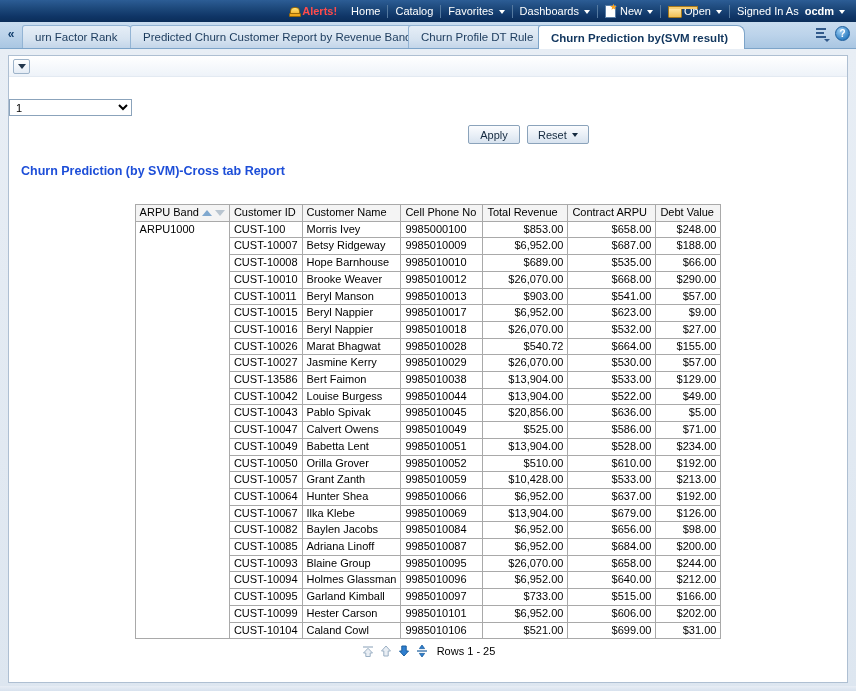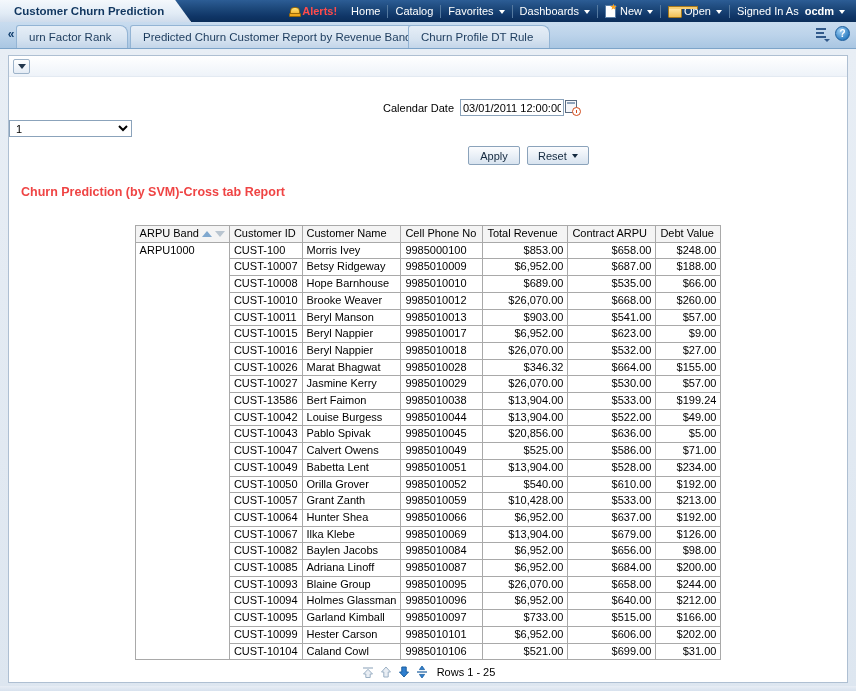--- a/index.html
+++ b/index.html
@@ -363,21 +363,21 @@
     border-left: 3.5px solid transparent;
     border-right: 3.5px solid transparent;
     border-top: 4px solid #14293f;
   }
 
   
   #report-title {
     margin: 20px 0 0 12px;
     font-size: 12.5px;
     font-weight: bold;
-    color: #ef4444;
+    color: #1d4ed8;
   }
 
   
   #table-wrap {
     margin-top: 26px;
     display: flex;
     justify-content: center;
   }
   table#churn-table {
     border-collapse: collapse;
@@ -445,23 +445,20 @@
     left: 0; right: 0; bottom: 0;
     height: 6px;
     background: linear-gradient(to bottom,#e8eef5,#d4dfec);
   }
 </style>
 </head>
 <body>
 
 <div id="app-header">
   <div id="app-header-inner">
-    <div id="app-title-tab">
-      <span>Customer Churn Prediction</span>
-    </div>
 
     <div id="global-nav">
       <div class="gnav">
         <span class="bell">
             <span class="body"></span>
             <span class="lip"></span>
           </span>
         <span class="alerts-text">Alerts!</span>
       </div>
       <div class="gnav">
@@ -505,28 +502,31 @@
         <span class="signed-user">ocdm</span>
         <span class="caret"></span>
       </div>
     </div>
   </div>
 </div>
 
 <div id="tab-strip">
   <div id="tab-scroll-left">«</div>
 
-  <div class="tab" style="left:16px;">
+  <div class="tab" style="left:22px;">
     <span>urn Factor Rank</span>
   </div>
   <div class="tab" style="left:130px;">
     <span>Predicted Churn Customer Report by Revenue Band</span>
   </div>
   <div class="tab" style="left:408px;">
     <span>Churn Profile DT Rule</span>
+  </div>
+  <div class="tab active" style="left:538px;">
+    <span>Churn Prediction by(SVM result)</span>
   </div>
 
   <div id="tab-tools">
     <div class="pageopts">
       <i></i>
         <i></i>
         <i></i>
         <span class="dd"></span>
     </div>
     <div class="help-icon">?</div>
@@ -536,30 +536,20 @@
 <div id="content-area">
   <div id="report-panel">
 
     <div id="panel-toolbar">
       <div id="collapse-button">
         <span class="chev"></span>
       </div>
     </div>
 
     <div id="prompt-area">
-      <div class="prompt-row">
-        <div class="prompt-label">Calendar Date</div>
-        <div class="date-wrap">
-          <input class="text-field" type="text" value="03/01/2011 12:00:00" style="">
-          <span class="cal-icon">
-            <span class="page"></span>
-              <span class="clock"></span>
-          </span>
-        </div>
-      </div>
 
       <div class="prompt-row">
         <select class="combo" id="churn-select"><option value="1">1</option><option value="0">0</option></select>
       </div>
 
       <div id="button-row">
         <div class="spacer"></div>
         <div class="btn">
           <span>Apply</span>
         </div>
@@ -616,21 +606,21 @@
               <td class="num">$689.00</td>
               <td class="num">$535.00</td>
               <td class="num">$66.00</td>
             </tr>
             <tr>
               <td>CUST-10010</td>
               <td>Brooke Weaver</td>
               <td>9985010012</td>
               <td class="num">$26,070.00</td>
               <td class="num">$668.00</td>
-              <td class="num">$260.00</td>
+              <td class="num">$290.00</td>
             </tr>
             <tr>
               <td>CUST-10011</td>
               <td>Beryl Manson</td>
               <td>9985010013</td>
               <td class="num">$903.00</td>
               <td class="num">$541.00</td>
               <td class="num">$57.00</td>
             </tr>
             <tr>
@@ -646,39 +636,39 @@
               <td>Beryl Nappier</td>
               <td>9985010018</td>
               <td class="num">$26,070.00</td>
               <td class="num">$532.00</td>
               <td class="num">$27.00</td>
             </tr>
             <tr>
               <td>CUST-10026</td>
               <td>Marat Bhagwat</td>
               <td>9985010028</td>
-              <td class="num">$346.32</td>
+              <td class="num">$540.72</td>
               <td class="num">$664.00</td>
               <td class="num">$155.00</td>
             </tr>
             <tr>
               <td>CUST-10027</td>
               <td>Jasmine Kerry</td>
               <td>9985010029</td>
               <td class="num">$26,070.00</td>
               <td class="num">$530.00</td>
               <td class="num">$57.00</td>
             </tr>
             <tr>
               <td>CUST-13586</td>
               <td>Bert Faimon</td>
               <td>9985010038</td>
               <td class="num">$13,904.00</td>
               <td class="num">$533.00</td>
-              <td class="num">$199.24</td>
+              <td class="num">$129.00</td>
             </tr>
             <tr>
               <td>CUST-10042</td>
               <td>Louise Burgess</td>
               <td>9985010044</td>
               <td class="num">$13,904.00</td>
               <td class="num">$522.00</td>
               <td class="num">$49.00</td>
             </tr>
             <tr>
@@ -702,21 +692,21 @@
               <td>Babetta Lent</td>
               <td>9985010051</td>
               <td class="num">$13,904.00</td>
               <td class="num">$528.00</td>
               <td class="num">$234.00</td>
             </tr>
             <tr>
               <td>CUST-10050</td>
               <td>Orilla Grover</td>
               <td>9985010052</td>
-              <td class="num">$540.00</td>
+              <td class="num">$510.00</td>
               <td class="num">$610.00</td>
               <td class="num">$192.00</td>
             </tr>
             <tr>
               <td>CUST-10057</td>
               <td>Grant Zanth</td>
               <td>9985010059</td>
               <td class="num">$10,428.00</td>
               <td class="num">$533.00</td>
               <td class="num">$213.00</td>

